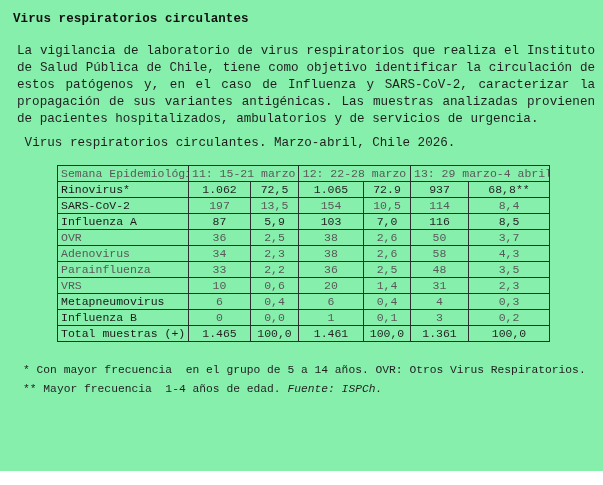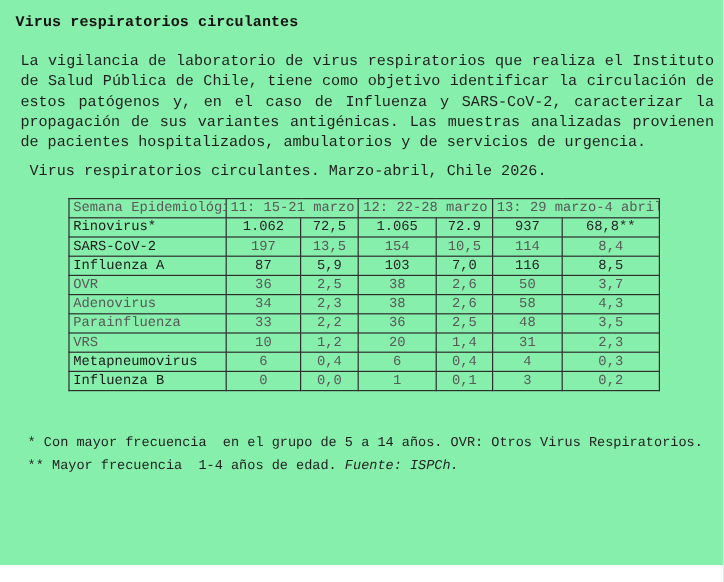--- a/index.html
+++ b/index.html
@@ -160,21 +160,21 @@
           <td class="center num-gray">33</td>
           <td class="center num-gray">2,2</td>
           <td class="center num-gray">36</td>
           <td class="center num-gray">2,5</td>
           <td class="center num-gray">48</td>
           <td class="center num-gray">3,5</td>
         </tr>
         <tr>
           <td class="label-cell gray">VRS</td>
           <td class="center num-gray">10</td>
-          <td class="center num-gray">1,2</td>
+          <td class="center num-gray">0,6</td>
           <td class="center num-gray">20</td>
           <td class="center num-gray">1,4</td>
           <td class="center num-gray">31</td>
           <td class="center num-gray">2,3</td>
         </tr>
         <tr>
           <td class="label-cell dark">Metapneumovirus</td>
           <td class="center num-gray">6</td>
           <td class="center num-gray">0,4</td>
           <td class="center num-gray">6</td>
@@ -184,20 +184,29 @@
         </tr>
         <tr>
           <td class="label-cell dark">Influenza B</td>
           <td class="center num-gray">0</td>
           <td class="center num-gray">0,0</td>
           <td class="center num-gray">1</td>
           <td class="center num-gray">0,1</td>
           <td class="center num-gray">3</td>
           <td class="center num-gray">0,2</td>
         </tr>
+        <tr>
+          <td class="label-cell dark">Total muestras (+)</td>
+          <td class="center num-dark">1.465</td>
+          <td class="center num-dark">100,0</td>
+          <td class="center num-dark">1.461</td>
+          <td class="center num-dark">100,0</td>
+          <td class="center num-dark">1.361</td>
+          <td class="center num-dark">100,0</td>
+        </tr>
       </tbody>
   </table>
 
   <div class="footnote footnote-1">* Con mayor frecuencia  en el grupo de 5 a 14 años. OVR: Otros Virus Respiratorios.</div>
 
   <div class="footnote footnote-2"><span>** Mayor frecuencia  1-4 años de edad. </span><i>Fuente: ISPCh.</i></div>
 
 </div>
 
 </body></html>

